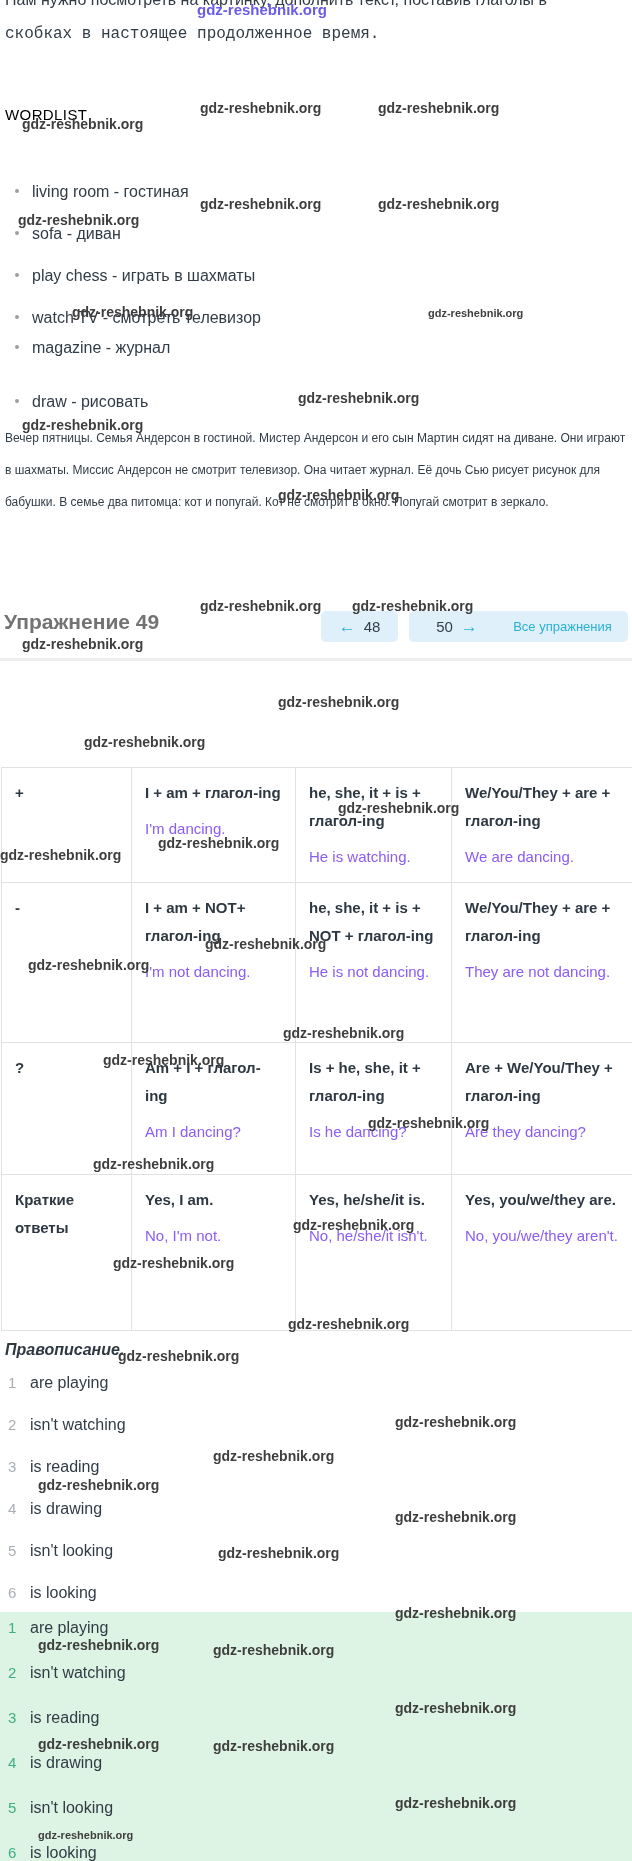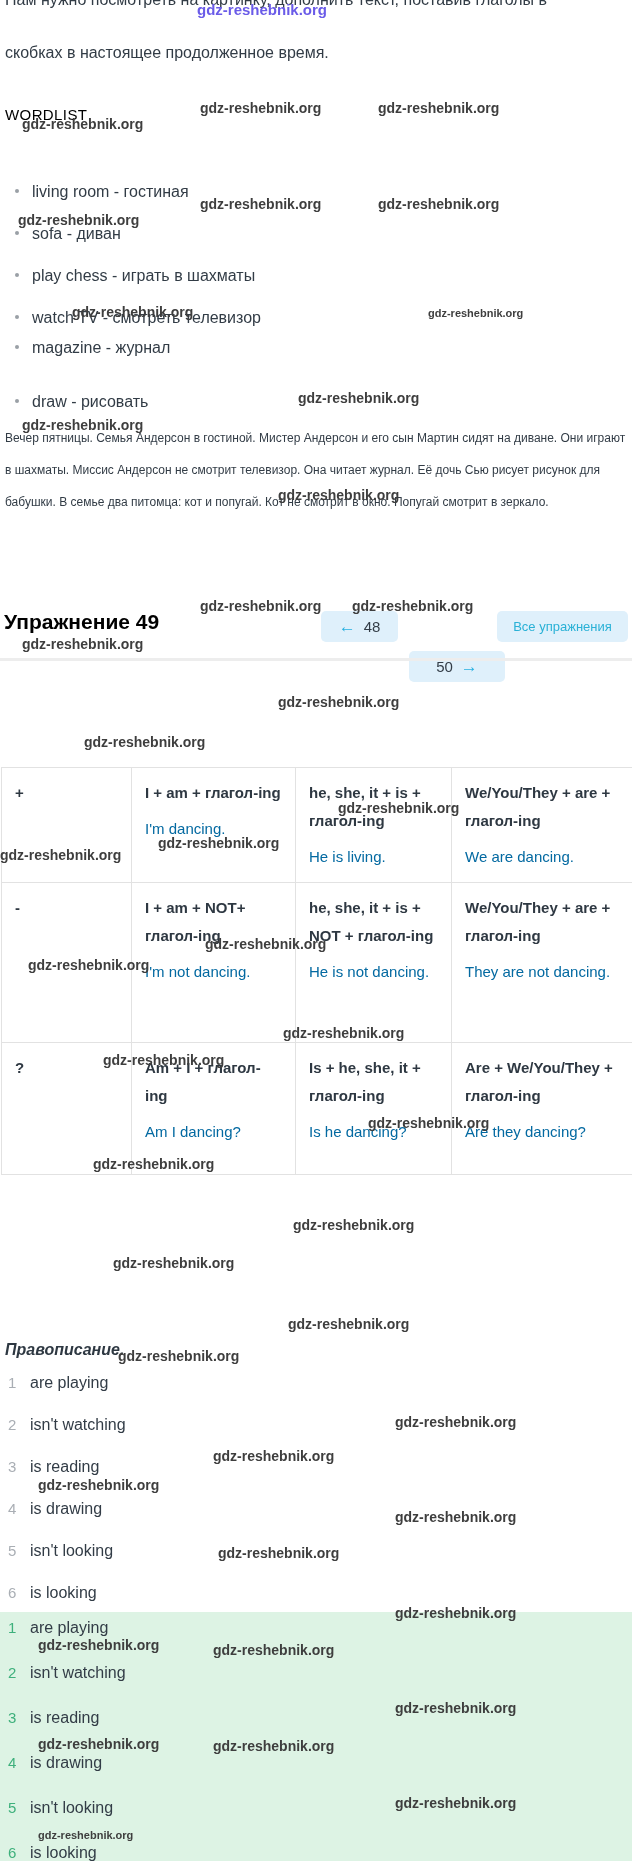--- a/index.html
+++ b/index.html
@@ -11,47 +11,47 @@
     color:#323c46;
   }
   
   #wm-layer { position:absolute; inset:0; z-index:6; pointer-events:none; }
   .wm { position:absolute; font-size:14px; font-weight:700; color:#3e3e3e; white-space:nowrap; }
   .wm-purple { color:#6a5be8; font-size:15px; }
   .wm-small { font-size:11px; }
   
   .task-line { position:absolute; left:5px; font-size:16px; white-space:nowrap; color:#323c46; }
   #task-line-1 { top:-9px; }
-  #task-line-2 { top:44px; }
+  #task-line-2 { top:25px;font-family:Liberation Mono, monospace; }
   
   #wordlist-title { position:absolute; left:5px; top:106px; font-size:15px; font-weight:400; letter-spacing:0.4px; color:#000000; }
   .wl-item { position:absolute; left:15px; font-size:16px; white-space:nowrap;margin-top:31px; }
   .wl-item .dot { display:inline-block; width:4px; height:4px; border-radius:50%; background:#9aa0a6; margin-right:13px; vertical-align:4px; }
   
   #translation { position:absolute; left:5px; top:422px; width:624px; font-size:12px; line-height:32px; }
   
-  #exercise-title { position:absolute; left:4px; top:610px; font-size:21px; font-weight:700; color:#000000; }
+  #exercise-title { position:absolute; left:4px; top:610px; font-size:21px; font-weight:700; color:#737373; }
   .nav-btn {
     position:absolute; top:611px; height:31px; background:#dff0fb; border-radius:5px;
     display:flex; align-items:center; justify-content:center; gap:8px;
     font-size:15px; color:#333d47; cursor:pointer;
   }
   #btn-prev { left:321px; width:77px; }
-  #btn-next { left:409px; width:96px;margin-top:40px; }
+  #btn-next { left:409px; width:96px; }
   #btn-all  { left:497px; width:131px; font-size:13px; color:#29b1d6; }
   .nav-btn .arrow { color:#29b1e2; font-size:17px; font-weight:700; line-height:1; }
   #divider { position:absolute; left:0; top:658px; width:632px; height:3px; background:#ededed; }
   
   #time-markers { position:absolute; left:5px; top:670px; width:626px; font-size:16px; line-height:31px; }
   
   #grammar-table { position:absolute; left:1px; top:767px; width:630px; border-collapse:collapse; table-layout:fixed; }
   #grammar-table td { border:1px solid #e2e2e2; vertical-align:top; padding:11px 13px; font-size:15px; line-height:28px; }
   td.lbl { font-weight:700; color:#2e3842; }
   .formula { font-weight:700; color:#2e3842; }
-  .example { margin-top:8px; color:#0369a1; }
+  .example { margin-top:8px; color:#8b5cf6; }
   
   #spelling-heading { position:absolute; left:5px; top:1341px; font-size:16px; font-weight:700; font-style:italic; color:#2e3842; }
   .ans-item { position:absolute; left:8px; font-size:16px; white-space:nowrap; }
   .ans-item .num { display:inline-block; min-width:22px; font-size:15px; color:#a9aeb4; }
   .ans-item .txt { color:#323c46; }
   .ans-item.green .num { color:#3eb07c; }
   #green-bg { position:absolute; left:0; top:1612px; width:632px; height:249px; background:#ddf3e4; }
 </style>
 </head>
 <body>
@@ -98,21 +98,21 @@
       </colgroup>
     <tbody>
       <tr style="height:114px">
         <td class="lbl">+</td>
         <td>
             <div class="formula">I + am + глагол-ing</div>
             <div class="example">I'm dancing.</div>
           </td>
         <td>
             <div class="formula">he, she, it + is + глагол-ing</div>
-            <div class="example">He is living.</div>
+            <div class="example">He is watching.</div>
           </td>
         <td>
             <div class="formula">We/You/They + are + глагол-ing</div>
             <div class="example">We are dancing.</div>
           </td>
       </tr>
       <tr style="height:160px">
         <td class="lbl">-</td>
         <td>
             <div class="formula">I + am + NOT+ глагол-ing</div>
@@ -133,20 +133,35 @@
             <div class="formula">Am + I + глагол-ing</div>
             <div class="example">Am I dancing?</div>
           </td>
         <td>
             <div class="formula">Is + he, she, it + глагол-ing</div>
             <div class="example">Is he dancing?</div>
           </td>
         <td>
             <div class="formula">Are + We/You/They + глагол-ing</div>
             <div class="example">Are they dancing?</div>
+          </td>
+      </tr>
+      <tr style="height:156px">
+        <td class="lbl">Краткие ответы</td>
+        <td>
+            <div class="formula">Yes, I am.</div>
+            <div class="example">No, I'm not.</div>
+          </td>
+        <td>
+            <div class="formula">Yes, he/she/it is.</div>
+            <div class="example">No, he/she/it isn't.</div>
+          </td>
+        <td>
+            <div class="formula">Yes, you/we/they are.</div>
+            <div class="example">No, you/we/they aren't.</div>
           </td>
       </tr>
     </tbody>
   </table>
 
   <div id="spelling-heading">Правописание.</div>
 
   <div class="ans-item" style="top:1374px"><span class="num">1</span><span class="txt">are playing</span></div>
   <div class="ans-item" style="top:1416px"><span class="num">2</span><span class="txt">isn't watching</span></div>
   <div class="ans-item" style="top:1458px"><span class="num">3</span><span class="txt">is reading</span></div>

